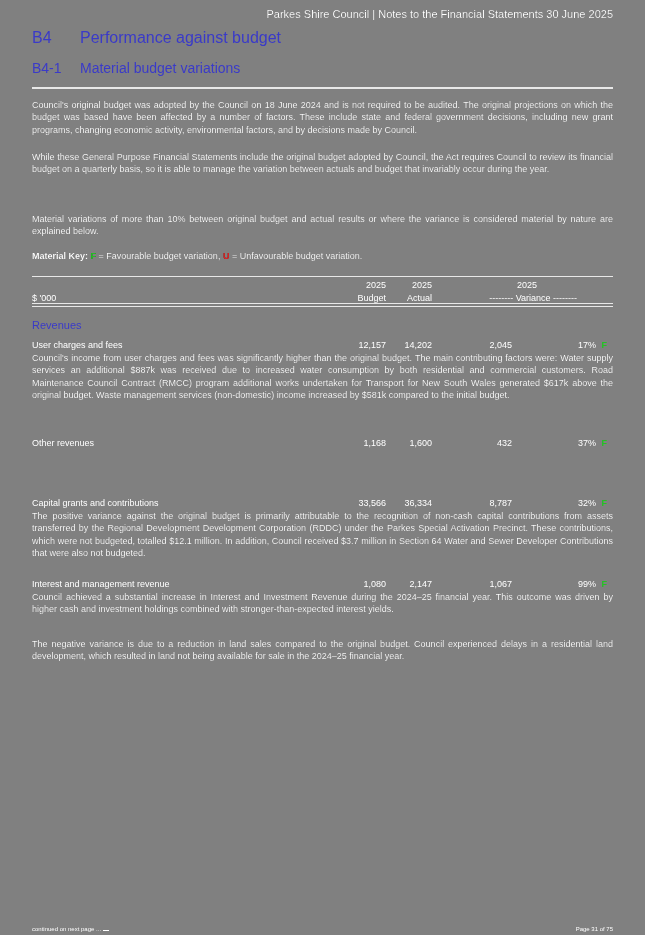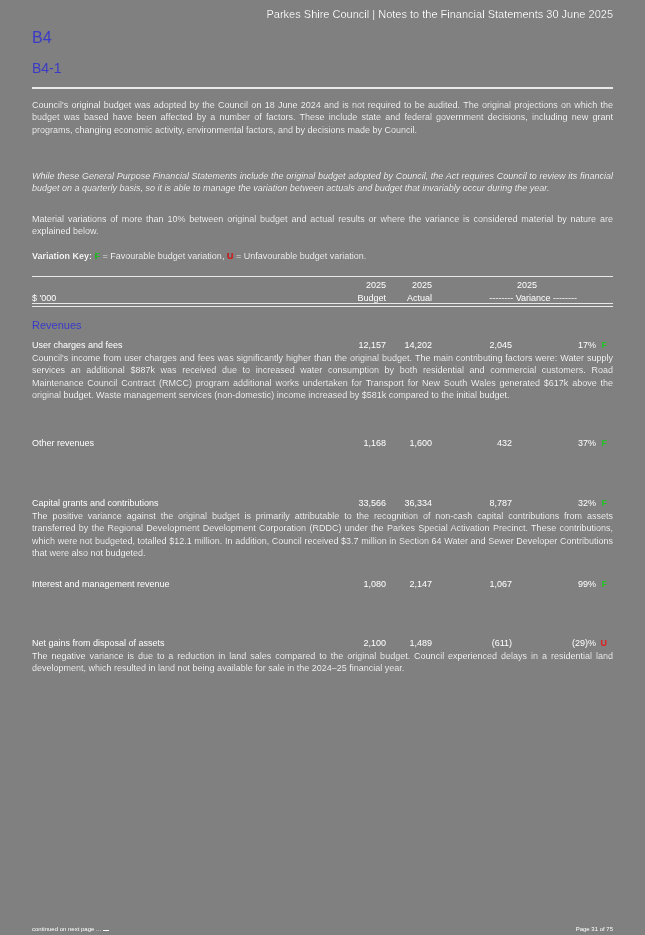--- a/index.html
+++ b/index.html
@@ -19,21 +19,21 @@
   .title-row .num { width: 48px; }
   .t1 { top: 29px; font-size: 16px; }
   .t2 { top: 60px; font-size: 14px; }
   .hr-top { position: absolute; left: 32px; right: 32px; top: 87px; height: 2px; background: #e8e8e8; }
   .para {
     position: absolute; left: 32px; width: 581px;
     font-size: 9px; line-height: 12.4px; text-align: justify;
     color: #ffffff; text-shadow: 0 0 0.6px #333;
   }
   .p1 { top: 99px; }
-  .p2 { top: 170px; font-style: italic; }
+  .p2 { top: 151px; }
   .p3 { top: 213px; }
   .p4 { top: 250px; font-weight: normal; }
   .p4 .key-label { font-weight: bold; }
   .fav { color: #22c322; font-weight: bold; }
   .unfav { color: #e02020; font-weight: bold; }
   .table-head { position: absolute; left: 32px; right: 32px; top: 276px; height: 30px; }
   .th-line-top { position: absolute; left: 0; right: 0; top: 0; height: 1px; background: #e8e8e8; }
   .th-line-bot { position: absolute; left: 0; right: 0; top: 27px; height: 2px; border-top: 1px solid #e8e8e8; border-bottom: 1px solid #e8e8e8; }
   .th-cell { position: absolute; font-size: 9px; text-align: right; }
   .section-title { position: absolute; left: 32px; top: 319px; font-size: 11px; color: #3a3ac8; }
@@ -51,31 +51,33 @@
   .footer-left .underline { display: inline-block; width: 6px; border-bottom: 1px solid #fff; margin-left: 2px; }
   .footer-right { position: absolute; right: 32px; top: 926px; font-size: 6px; }
 </style>
 </head>
 <body>
 
 <div class="page-header">Parkes Shire Council | Notes to the Financial Statements 30 June 2025</div>
 
 <div class="title-row t1">
   <span class="num">B4</span>
+  <span>Performance against budget</span>
 </div>
 <div class="title-row t2">
   <span class="num">B4-1</span>
+  <span>Material budget variations</span>
 </div>
 <div class="hr-top"></div>
 
 <div class="para p1">Council's original budget was adopted by the Council on 18 June 2024 and is not required to be audited. The original projections on which the budget was based have been affected by a number of factors. These include state and federal government decisions, including new grant programs, changing economic activity, environmental factors, and by decisions made by Council.</div>
 <div class="para p2">While these General Purpose Financial Statements include the original budget adopted by Council, the Act requires Council to review its financial budget on a quarterly basis, so it is able to manage the variation between actuals and budget that invariably occur during the year.</div>
 <div class="para p3">Material variations of more than 10% between original budget and actual results or where the variance is considered material by nature are explained below.</div>
 <div class="para p4">
-  <span class="key-label">Variation Key:</span>
+  <span class="key-label">Material Key:</span>
   <span class="fav">F</span><span> = Favourable budget variation, </span><span class="unfav">U</span><span> = Unfavourable budget variation.</span>
 </div>
 
 <div class="table-head">
   <div class="th-line-top"></div>
   <div class="th-cell" style="right:227px;top:4px;">2025</div>
   <div class="th-cell" style="right:227px;top:17px;">Budget</div>
   <div class="th-cell" style="right:181px;top:4px;">2025</div>
   <div class="th-cell" style="right:181px;top:17px;">Actual</div>
   <div class="th-cell" style="right:76px;top:4px;">2025</div>
@@ -123,30 +125,23 @@
 
 <div class="item" style="top:579px;">
   <div class="item-row">
     <span class="c-label">Interest and management revenue</span>
     <span class="c-budget">1,080</span>
     <span class="c-actual">2,147</span>
     <span class="c-var">1,067</span>
     <span class="c-pct">99%</span>
     <span class="c-flag fav">F</span>
   </div>
+  <div class="item-desc">Council achieved a substantial increase in Interest and Investment Revenue during the 2024–25 financial year. This outcome was driven by higher cash and investment holdings combined with stronger-than-expected interest yields.</div>
 </div>
 
 <div class="item" style="top:638px;">
-  <div class="item-row">
-    <span class="c-label">Net gains from disposal of assets</span>
-    <span class="c-budget">2,100</span>
-    <span class="c-actual">1,489</span>
-    <span class="c-var">(611)</span>
-    <span class="c-pct">(29)%</span>
-    <span class="c-flag unfav">U</span>
-  </div>
   <div class="item-desc">The negative variance is due to a reduction in land sales compared to the original budget. Council experienced delays in a residential land development, which resulted in land not being available for sale in the 2024–25 financial year.</div>
 </div>
 
 <div class="footer-left">
   <span>continued on next page ...</span><span class="underline"></span>
 </div>
 <div class="footer-right">Page 31 of 75</div>
 
 </body></html>

